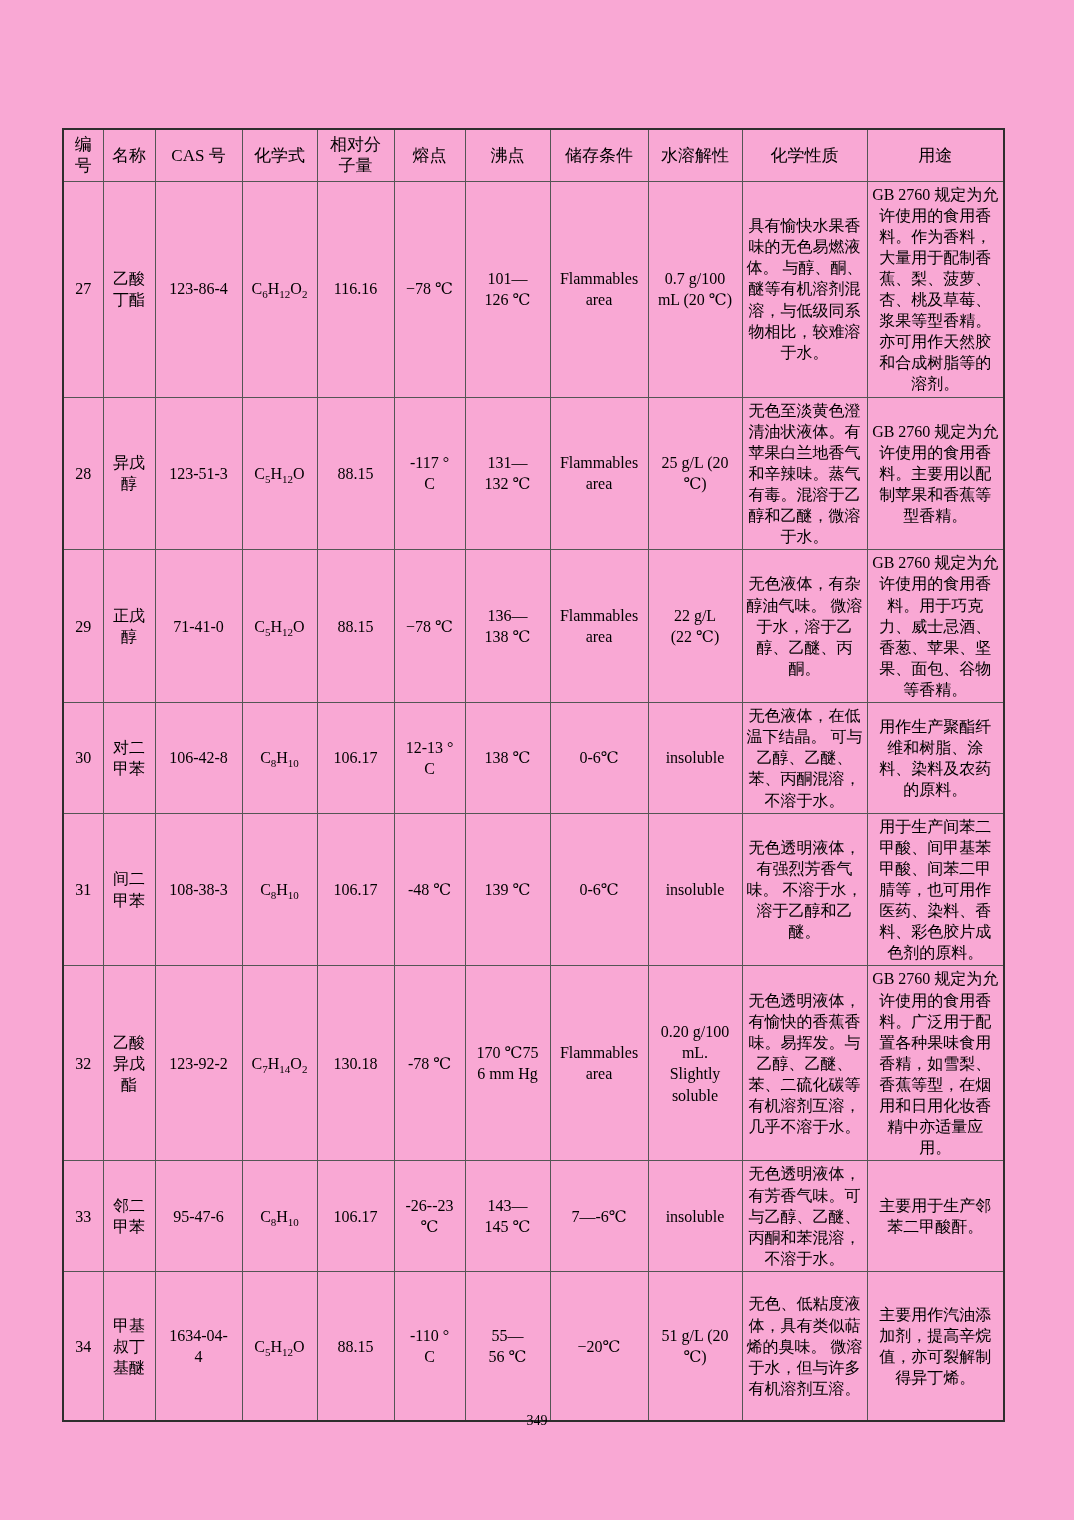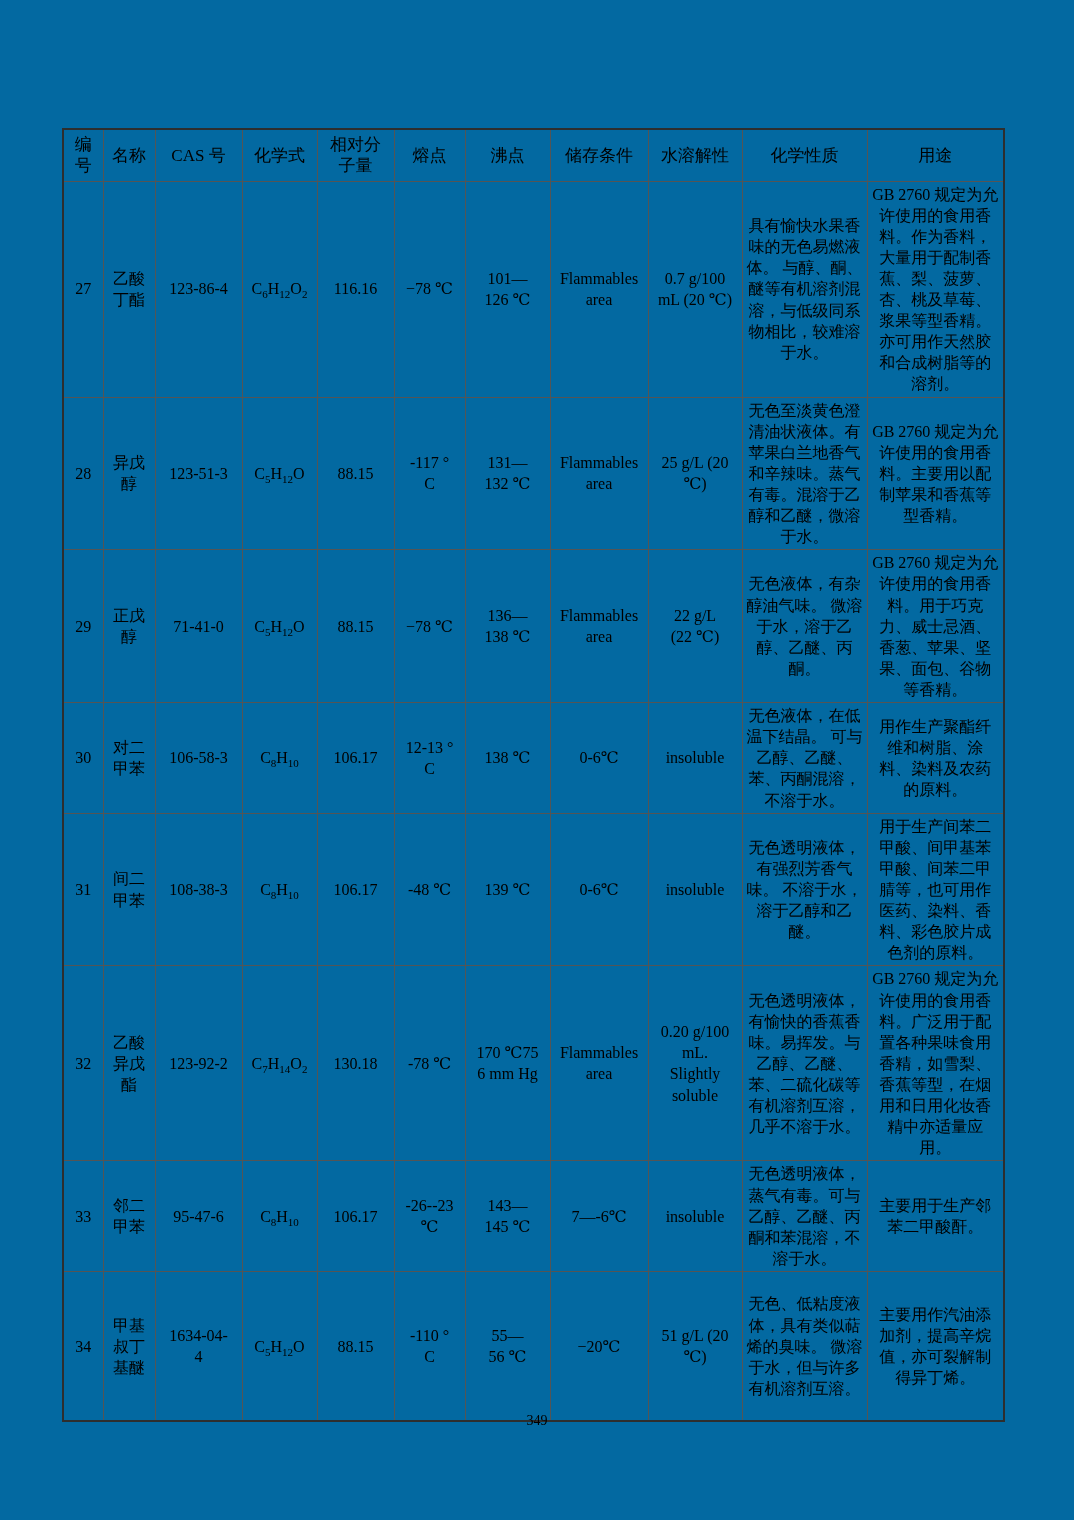--- a/index.html
+++ b/index.html
@@ -1,18 +1,18 @@
 <!DOCTYPE html>
 <html><head>
 <meta charset="utf-8">
 <style>
   html,body { margin:0; padding:0; background:#e8e8e8; }
   .page {
     width:1074px; height:1520px; position:relative; margin:0 auto;
-    background:#0369a1; color:#000;
+    background:#f9a8d4; color:#000;
     font-family:"Liberation Serif","DejaVu Serif",serif;
   }
   table.chem {
     position:absolute; left:62px; top:128px; width:941px;
     border-collapse:collapse; table-layout:fixed;
     border:2px solid #2e2e2e;
   }
   table.chem th, table.chem td {
     border:1px solid #555;
     vertical-align:middle;
@@ -129,21 +129,21 @@
         <td>Flammables
 area</td>
         <td>22 g/L
 (22 ℃)</td>
         <td class="just">无色液体，有杂醇油气味。 微溶于水，溶于乙醇、乙醚、丙酮。</td>
         <td class="just">GB 2760 规定为允许使用的食用香料。用于巧克力、威士忌酒、香葱、苹果、坚果、面包、谷物等香精。</td>
       </tr>
       <tr class="r30">
         <td>30</td>
         <td class="c-name">对二甲苯</td>
-        <td>106-58-3</td>
+        <td>106-42-8</td>
         <td>C<sub>8</sub>H<sub>10</sub></td>
         <td>106.17</td>
         <td>12-13 °
 C</td>
         <td>138 ℃</td>
         <td>0-6℃</td>
         <td>insoluble</td>
         <td class="just">无色液体，在低温下结晶。 可与乙醇、乙醚、苯、丙酮混溶，不溶于水。</td>
         <td class="just">用作生产聚酯纤维和树脂、涂料、染料及农药的原料。</td>
       </tr>
@@ -183,21 +183,21 @@
         <td class="c-name">邻二甲苯</td>
         <td>95-47-6</td>
         <td>C<sub>8</sub>H<sub>10</sub></td>
         <td>106.17</td>
         <td>-26--23
 ℃</td>
         <td>143—
 145 ℃</td>
         <td>7—-6℃</td>
         <td>insoluble</td>
-        <td class="just">无色透明液体，蒸气有毒。可与乙醇、乙醚、丙酮和苯混溶，不溶于水。</td>
+        <td class="just">无色透明液体，有芳香气味。可与乙醇、乙醚、丙酮和苯混溶，不溶于水。</td>
         <td class="just">主要用于生产邻苯二甲酸酐。</td>
       </tr>
       <tr class="r34">
         <td>34</td>
         <td class="c-name">甲基叔丁基醚</td>
         <td>1634-04-
 4</td>
         <td>C<sub>5</sub>H<sub>12</sub>O</td>
         <td>88.15</td>
         <td>-110 °

